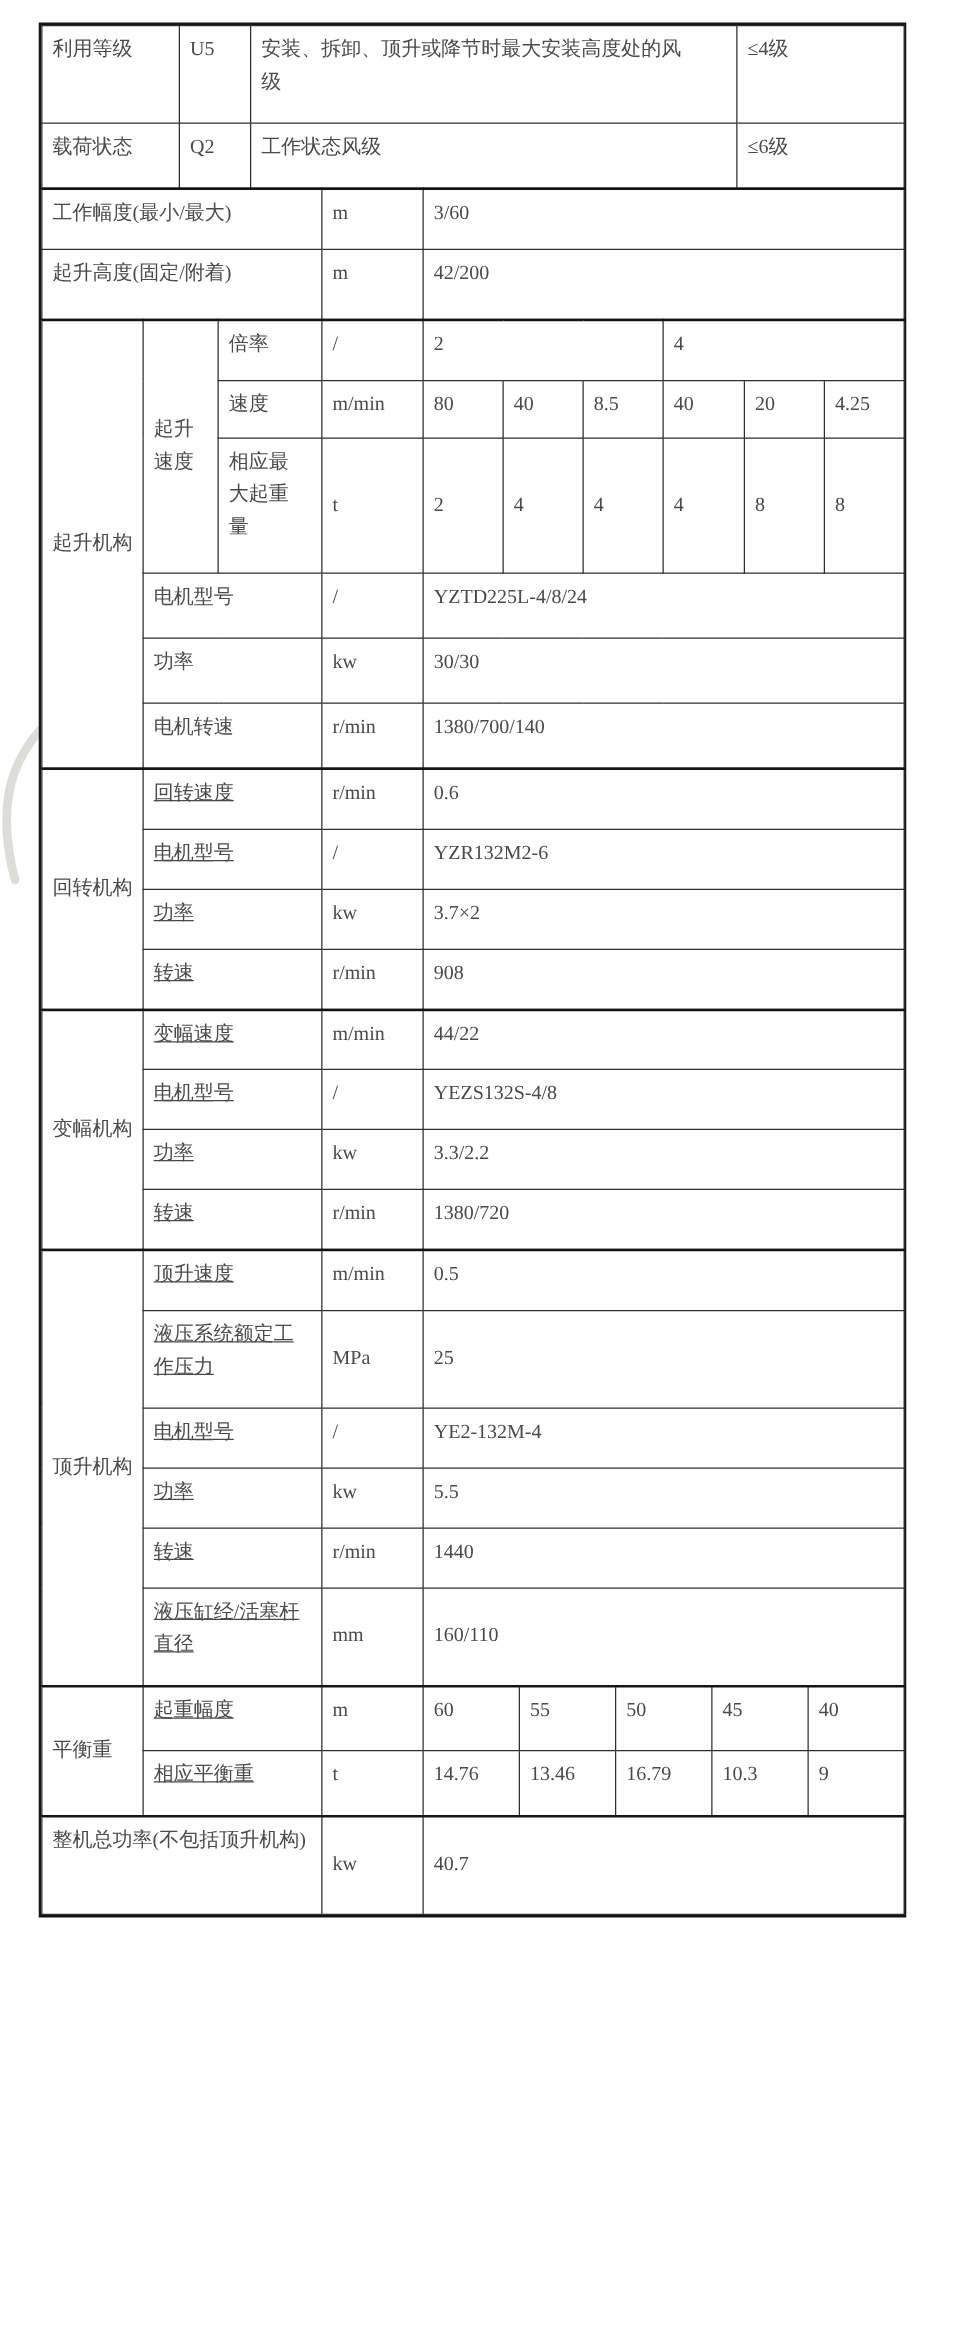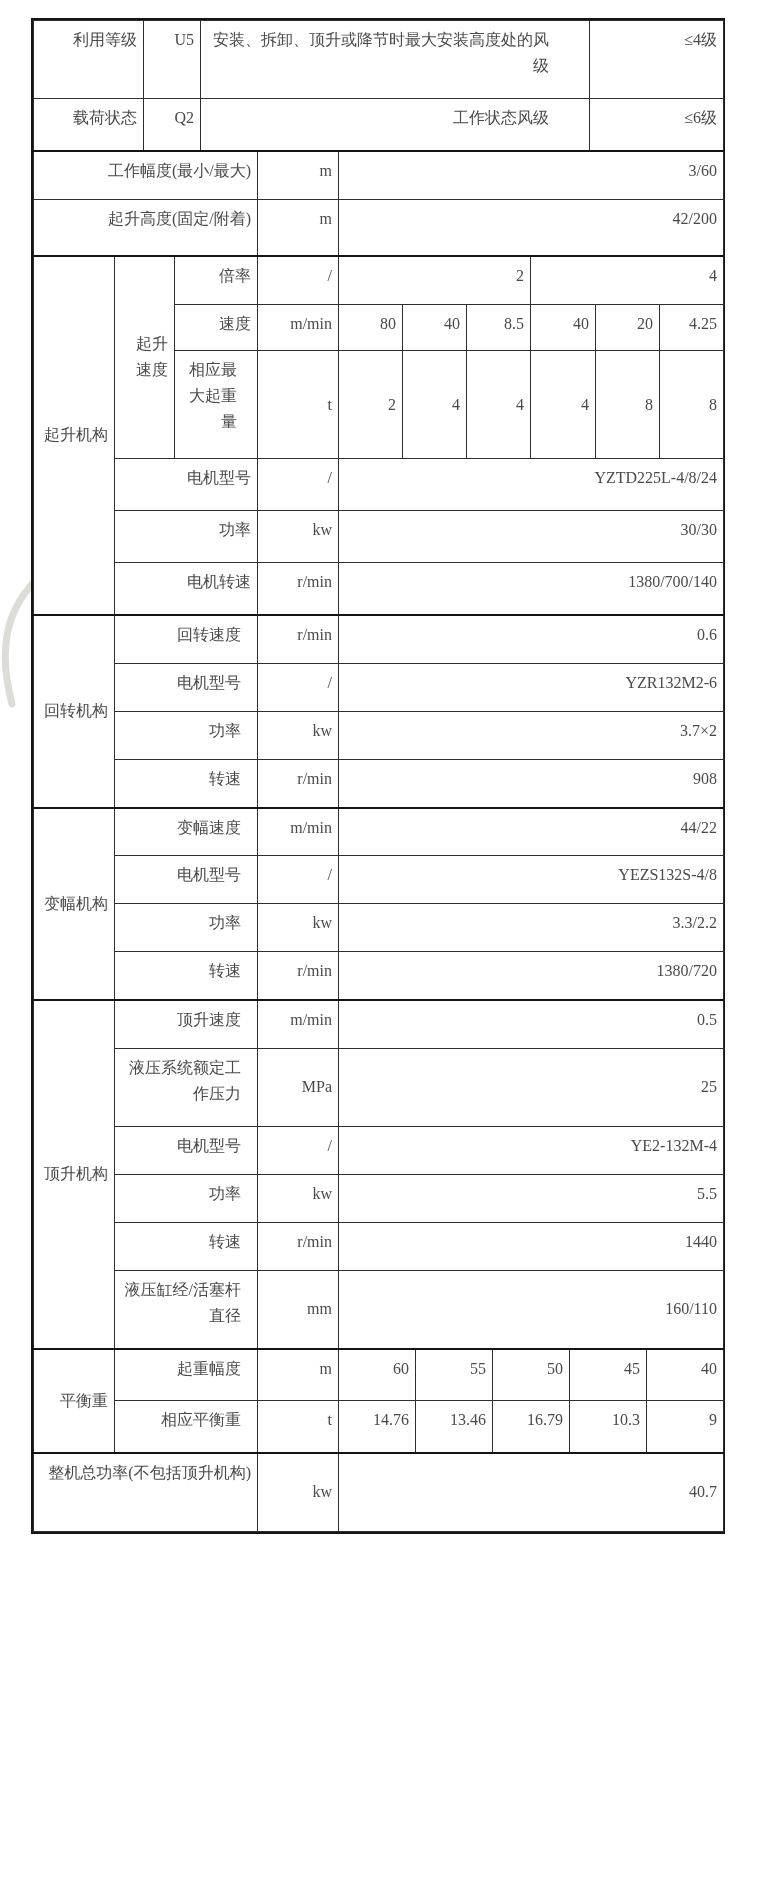--- a/index.html
+++ b/index.html
@@ -3,21 +3,21 @@
 <meta charset="utf-8">
 <style>
   * { box-sizing: border-box; }
   html, body {
     margin: 0; padding: 0;
     width: 764px; height: 1881px;
     background: #ffffff;
     font-family: "Liberation Serif", "DejaVu Serif", serif;
     color: #4a4a4a;
   }
-  .page { position: relative; width: 764px; height: 1881px; overflow: hidden; text-align: right; }
+  .page { position: relative; width: 764px; height: 1881px; overflow: hidden; }
 
   .watermark {
     position: absolute; left: -6px; top: 578px;
     pointer-events: none;
   }
 
   .spec {
     position: absolute; left: 31px; top: 18px;
     width: 694px;
     border: 2px solid #141414;
@@ -35,21 +35,21 @@
   .spec td {
     border: 1px solid #2e2e2e;
     padding: 6px 6px 6px 8px;
     vertical-align: top;
     overflow: hidden;
     word-break: break-all;
   }
   .spec td.mid { vertical-align: middle; }
   .spec td.desc { padding-right: 40px; }
   .spec td.sub3 { padding-right: 20px; }
-  .spec td.label2 { padding-right: 16px; }
+  .spec td.label2 { padding-right: 16px; text-decoration: underline; }
 </style>
 </head>
 <body>
 
 <div class="page">
 
   <svg class="watermark" width="44" height="130" viewBox="0 0 44 130">
     <path d="M40,4 C12,34 4,72 18,126" fill="none" stroke="#dddddad" stroke-opacity="0"></path>
     <path d="M40,4 C12,34 4,72 18,126" fill="none" stroke="#dcdcd8" stroke-width="7" stroke-linecap="round"></path>
   </svg>

